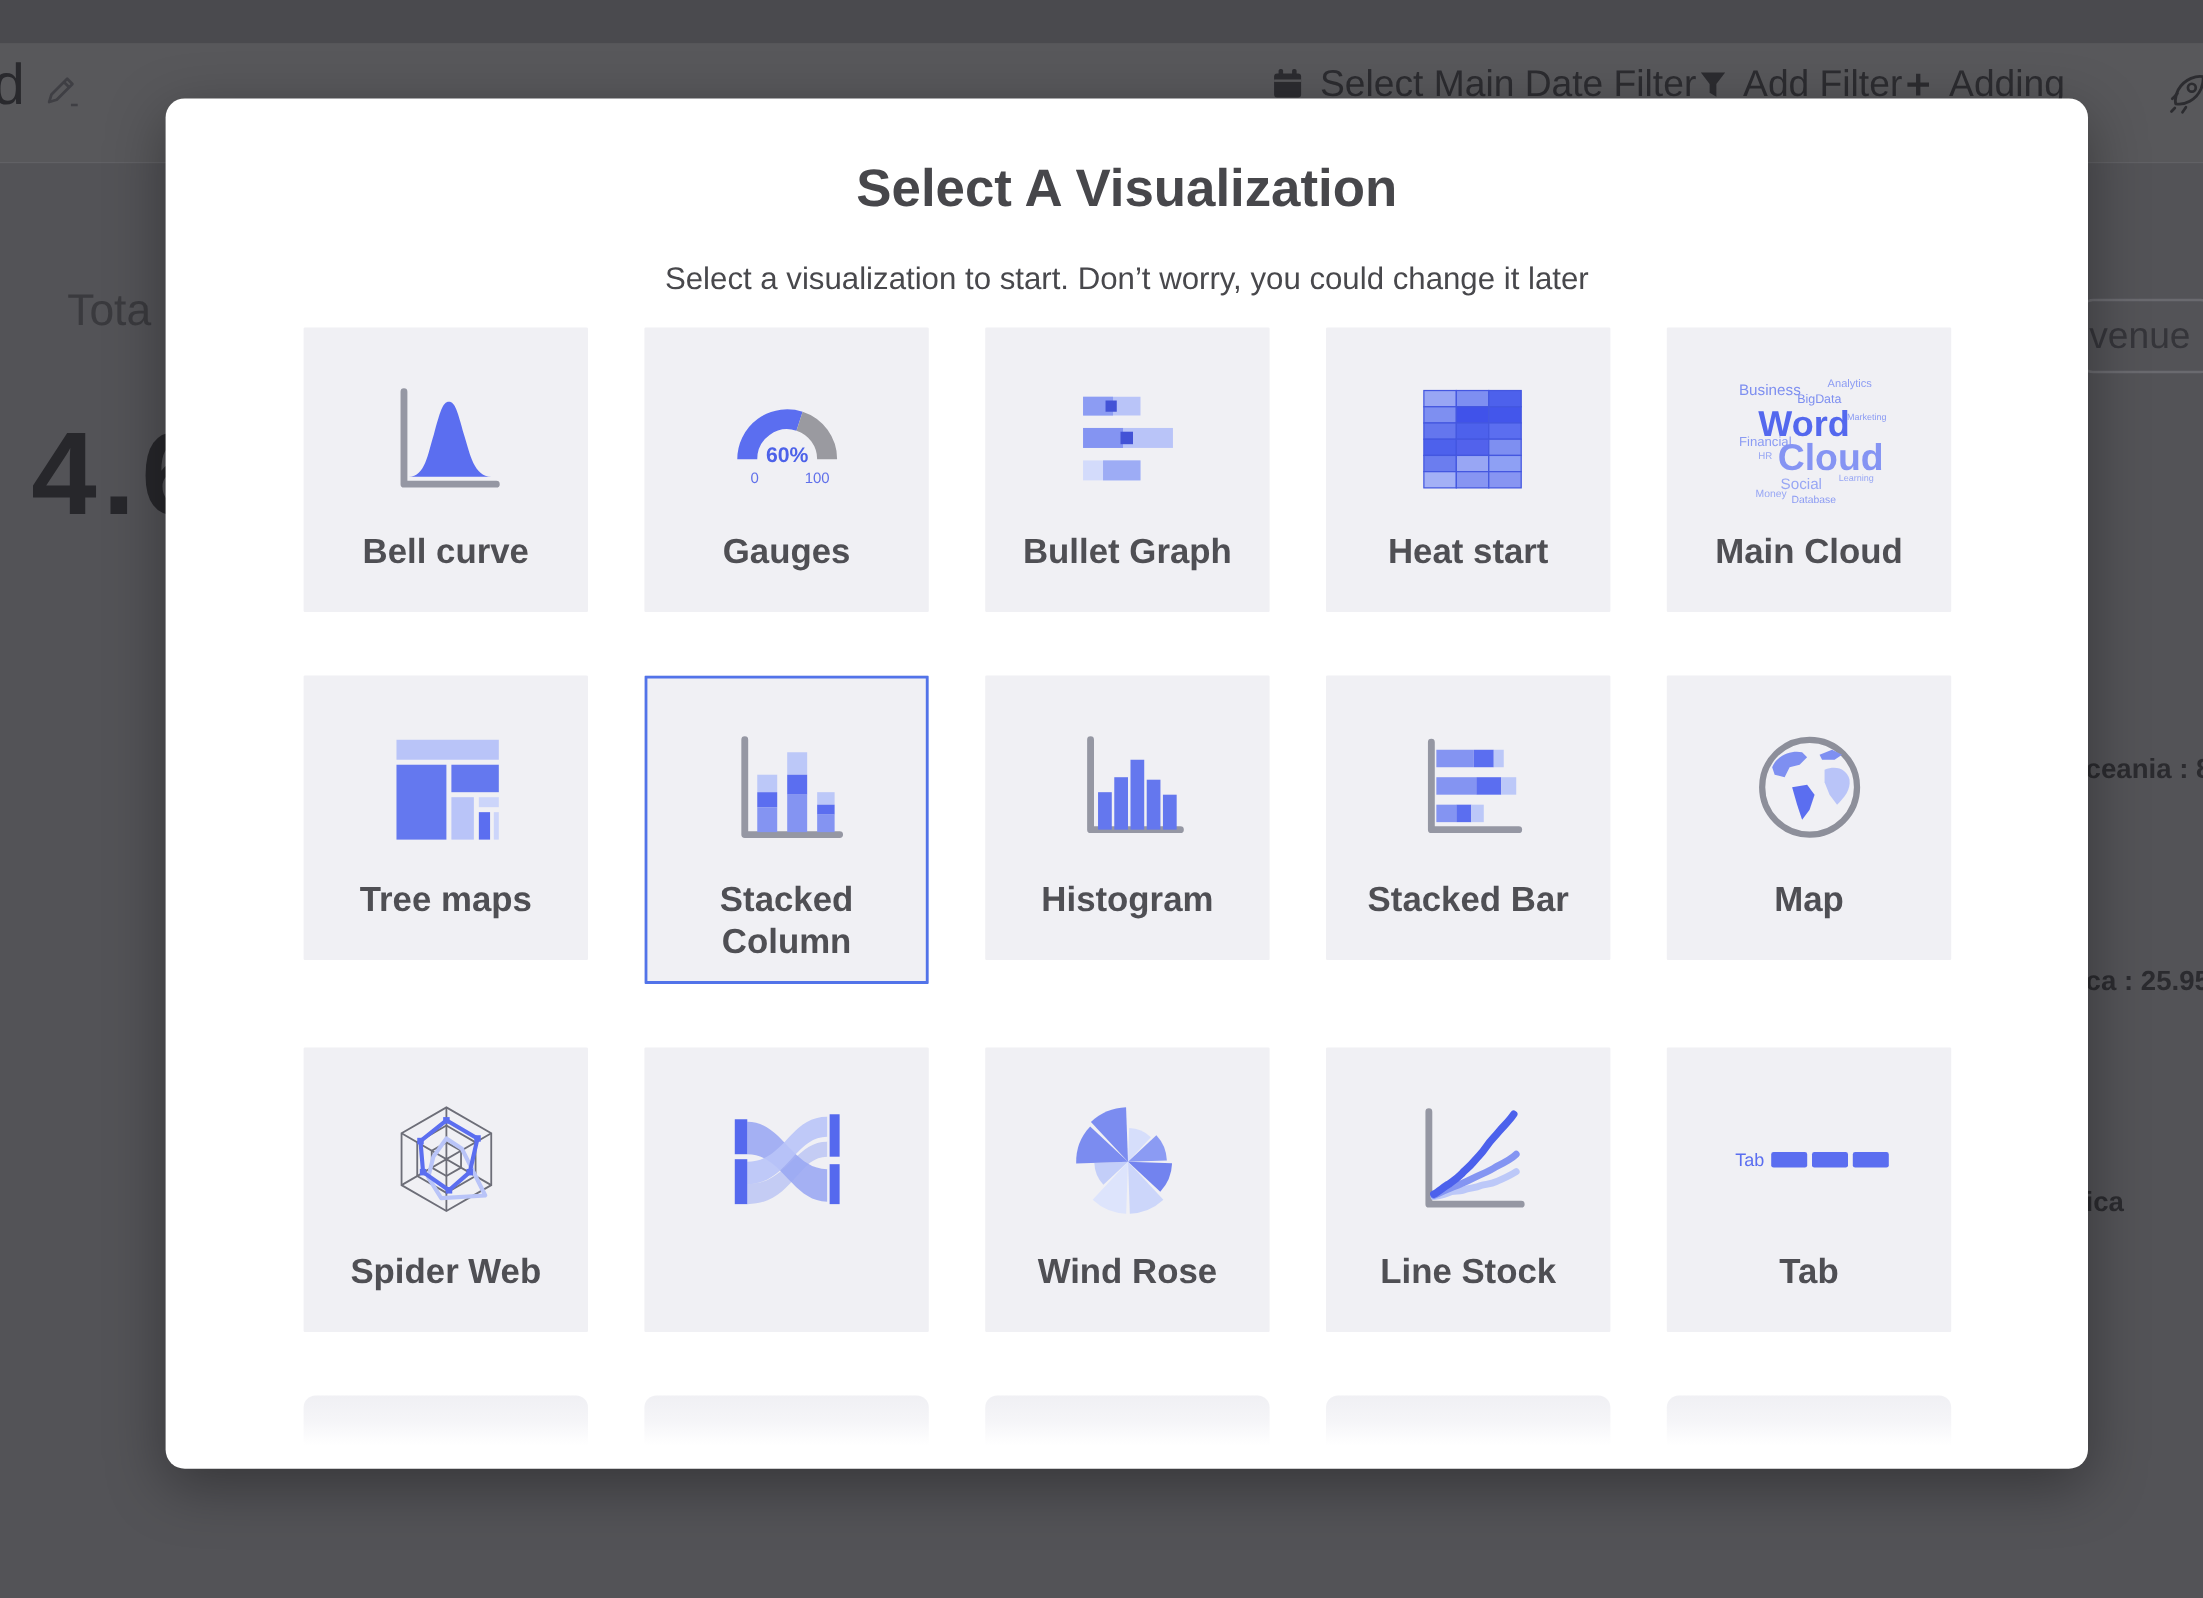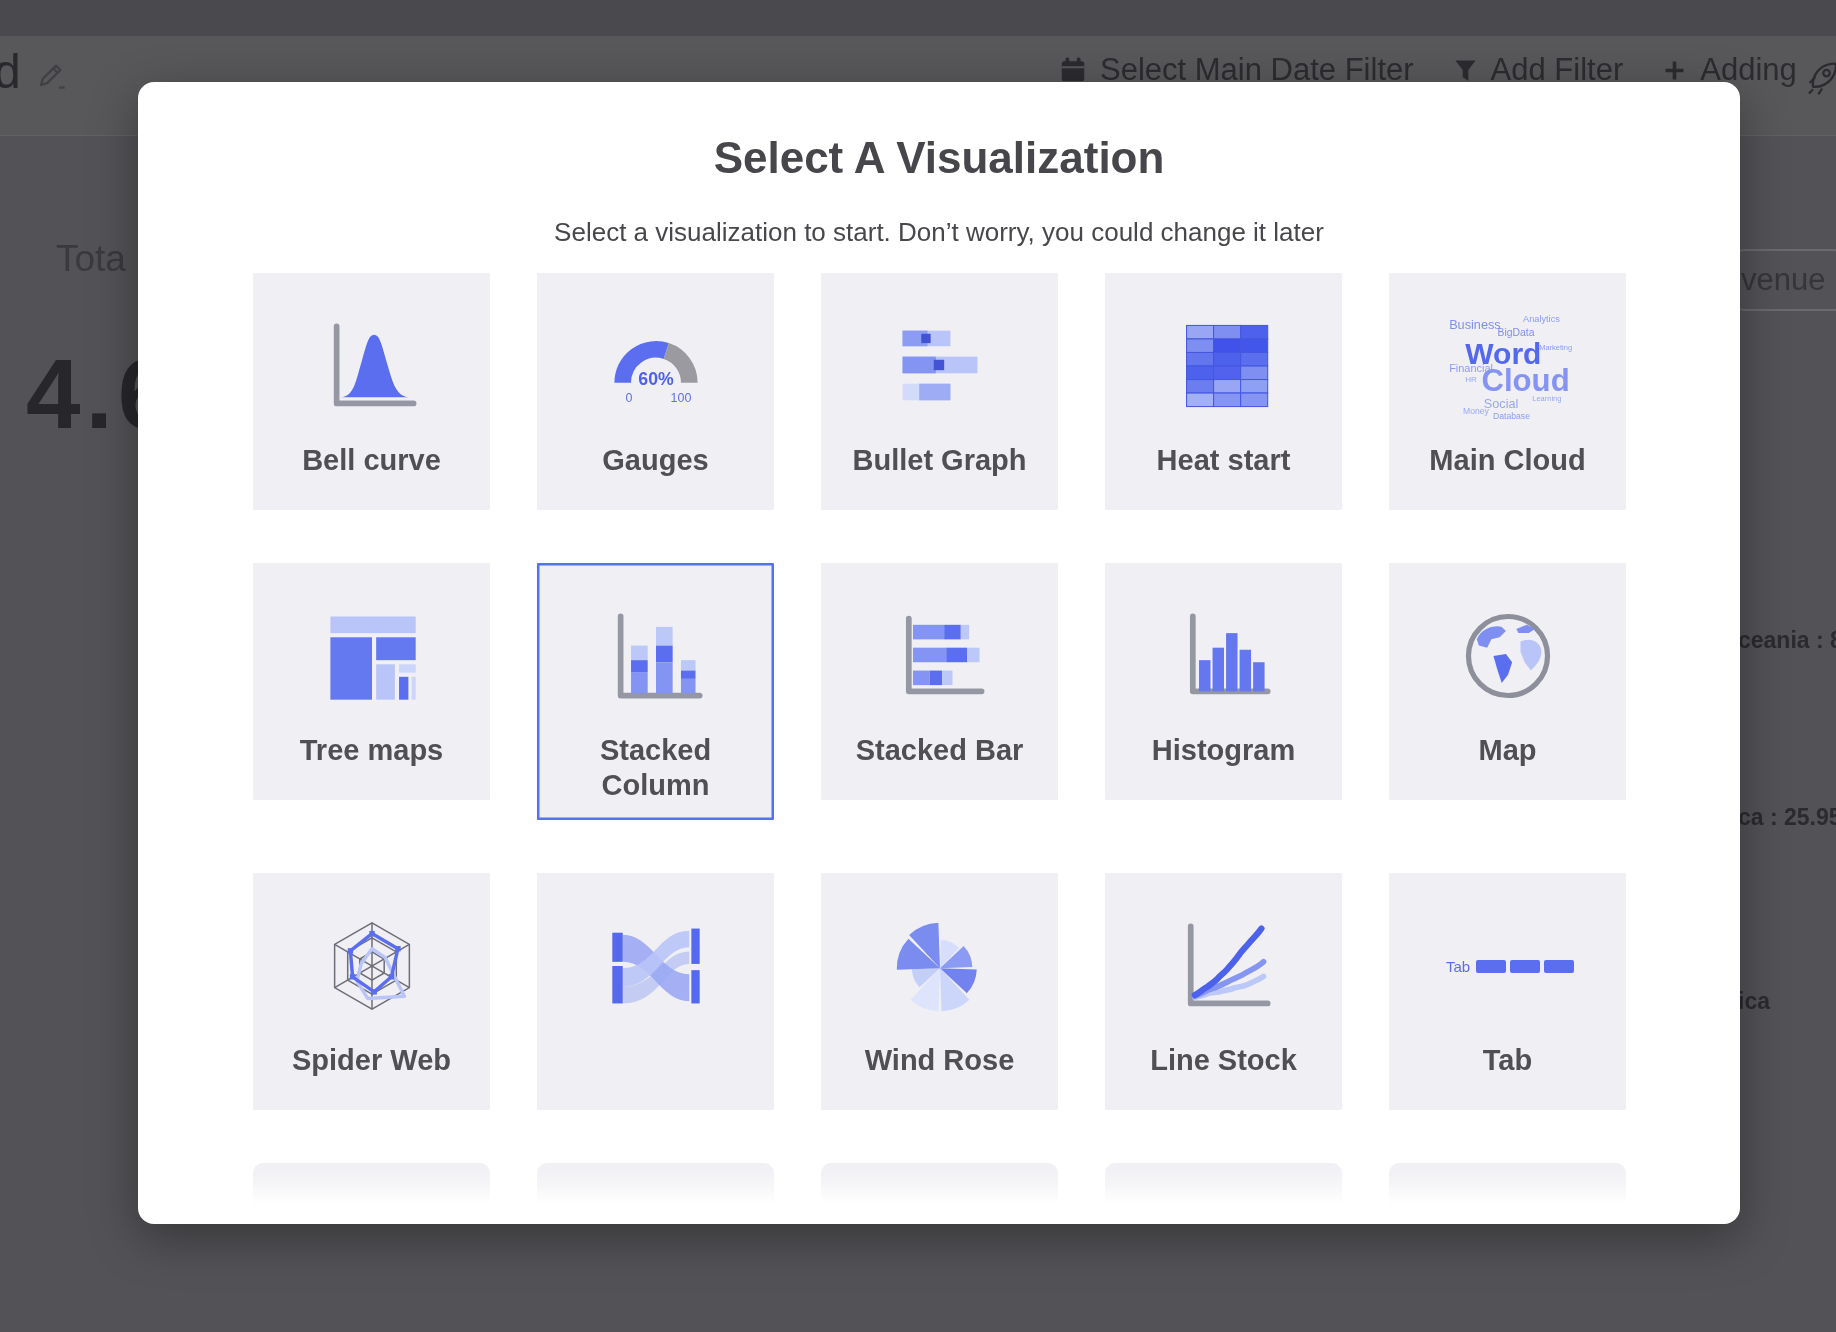--- a/index.html
+++ b/index.html
@@ -5,21 +5,21 @@
   * { margin:0; padding:0; box-sizing:border-box; }
   html,body { width:1836px; height:1332px; }
   body { font-family:"Liberation Sans", sans-serif; overflow:hidden; }
   #stage { position:relative; width:1836px; height:1332px; background:#535357; overflow:hidden; }
 
   
   .band-top { position:absolute; left:0; top:0; width:100%; height:36px; background:#4a4a4e; }
   .band-toolbar { position:absolute; left:0; top:36px; width:100%; height:100px; background:#58585b; border-bottom:1px solid #616165; }
   .bd-title { position:absolute; left:-6px; top:44px; font-size:48px; font-weight:500; color:#29292d; }
   .bd-edit { position:absolute; left:36px; top:60px; }
-  .bd-toolbar { position:absolute; left:1058px; top:52px; display:flex; align-items:center; gap:38px; }
+  .bd-toolbar { position:absolute; left:1058px; top:52px; display:flex; align-items:center; }
   .bd-tool-item { display:flex; align-items:center; gap:12px; font-size:31px; font-weight:500; color:#2c2c30; white-space:nowrap; }
   .bd-rocket { position:absolute; left:1806px; top:58px; }
   .bd-metric-label { position:absolute; left:56px; top:238px; font-size:37px; color:#3a3a3e; }
   .bd-metric-value { position:absolute; left:26px; top:338px; font-size:98px; font-weight:700; letter-spacing:5px; color:#27272b; }
   .bd-chip { position:absolute; left:1734px; top:249px; width:110px; height:62px; border:2px solid #6a6a6f;
              border-radius:10px; display:flex; align-items:center; padding-left:5px;
              font-size:31px; color:#35353a; }
   .bd-legend { position:absolute; left:1738px; font-size:23px; font-weight:700; color:#2b2b2f; white-space:nowrap; }
 
   
@@ -221,47 +221,47 @@
               <rect x="74" y="64" width="14" height="8" fill="#5b6ef0"></rect>
               <rect x="74" y="72" width="14" height="14" fill="#8494f2"></rect>
         </svg>
           </div>
         <div class="viz-label">Stacked Column</div>
       </div>
 
       <div class="viz-card">
         <div class="icon-wrap">
             <svg width="104" height="104" viewBox="0 0 100 100">
+          <path d="M20 12 V84 H92" fill="none" stroke="#9597a3" stroke-width="5.5" stroke-linecap="round" stroke-linejoin="round"></path>
+          <rect x="26" y="54" width="11" height="30" fill="#6477ee"></rect>
+          <rect x="39" y="42" width="11" height="42" fill="#6477ee"></rect>
+          <rect x="52" y="28" width="11" height="56" fill="#6477ee"></rect>
+          <rect x="65" y="44" width="11" height="40" fill="#6477ee"></rect>
+          <rect x="78" y="56" width="11" height="28" fill="#6477ee"></rect>
+        </svg>
+          </div>
+        <div class="viz-label">Histogram</div>
+      </div>
+
+      <div class="viz-card">
+        <div class="icon-wrap">
+            <svg width="104" height="104" viewBox="0 0 100 100">
           <path d="M20 14 V84 H90" fill="none" stroke="#9597a3" stroke-width="5.5" stroke-linecap="round" stroke-linejoin="round"></path>
           <rect x="24" y="20" width="30" height="14" fill="#8494f2"></rect>
               <rect x="54" y="20" width="16" height="14" fill="#5b6ef0"></rect>
               <rect x="70" y="20" width="8" height="14" fill="#bcc8f8"></rect>
           <rect x="24" y="42" width="32" height="14" fill="#8494f2"></rect>
               <rect x="56" y="42" width="20" height="14" fill="#5b6ef0"></rect>
               <rect x="76" y="42" width="12" height="14" fill="#bcc8f8"></rect>
           <rect x="24" y="64" width="16" height="14" fill="#8494f2"></rect>
               <rect x="40" y="64" width="12" height="14" fill="#5b6ef0"></rect>
               <rect x="52" y="64" width="10" height="14" fill="#bcc8f8"></rect>
         </svg>
           </div>
         <div class="viz-label">Stacked Bar</div>
-      </div>
-
-      <div class="viz-card">
-        <div class="icon-wrap">
-            <svg width="104" height="104" viewBox="0 0 100 100">
-          <path d="M20 12 V84 H92" fill="none" stroke="#9597a3" stroke-width="5.5" stroke-linecap="round" stroke-linejoin="round"></path>
-          <rect x="26" y="54" width="11" height="30" fill="#6477ee"></rect>
-          <rect x="39" y="42" width="11" height="42" fill="#6477ee"></rect>
-          <rect x="52" y="28" width="11" height="56" fill="#6477ee"></rect>
-          <rect x="65" y="44" width="11" height="40" fill="#6477ee"></rect>
-          <rect x="78" y="56" width="11" height="28" fill="#6477ee"></rect>
-        </svg>
-          </div>
-        <div class="viz-label">Histogram</div>
       </div>
 
       <div class="viz-card">
         <div class="icon-wrap">
             <svg width="104" height="104" viewBox="0 0 100 100">
           <circle cx="50" cy="50" r="38" fill="none" stroke="#8d8f9a" stroke-width="5"></circle>
           <path d="M20 34 C24 24 36 20 44 22 L48 26 L42 32 L34 34 L30 42 L22 40 Z" fill="#7e8ff1"></path>
           <path d="M36 50 L48 48 L54 56 L50 68 L44 76 L40 64 Z" fill="#5b6ef0"></path>
           <path d="M58 24 L68 20 L76 24 L70 28 L60 28 Z" fill="#7e8ff1"></path>
           <path d="M62 36 C72 32 80 36 82 44 C83 52 78 58 72 64 L66 56 L62 46 Z" fill="#b9c4f8"></path>

